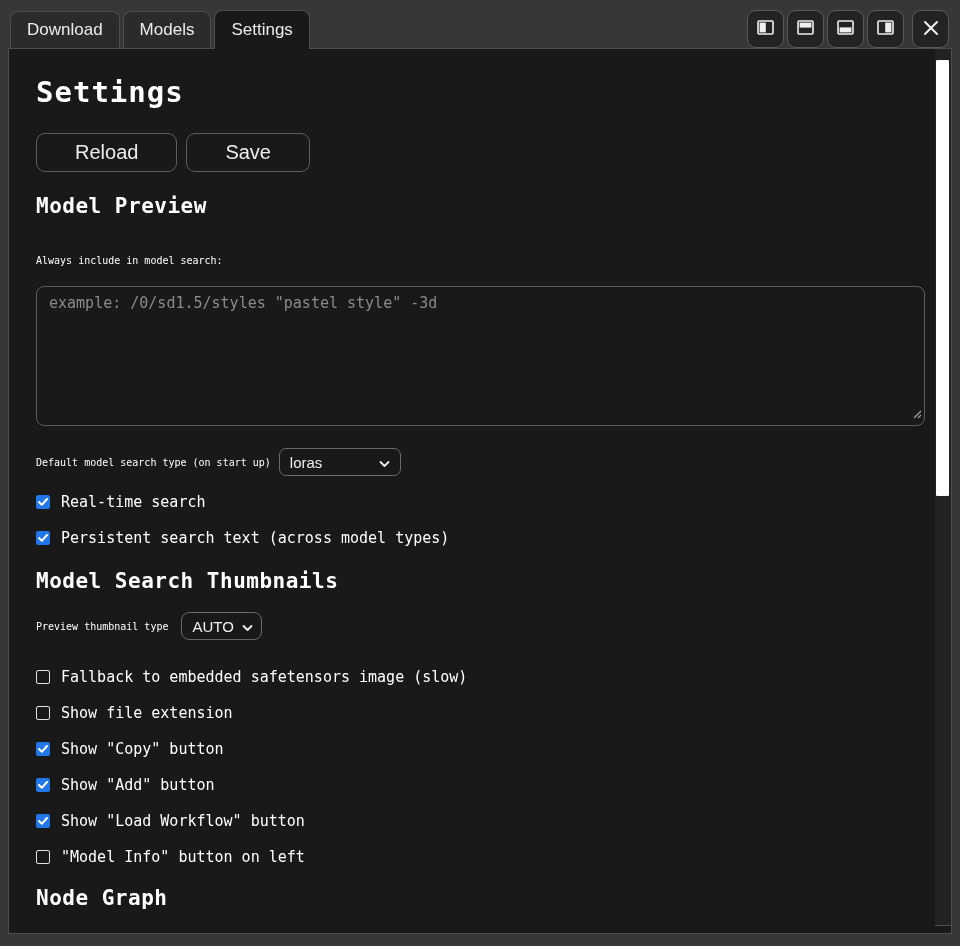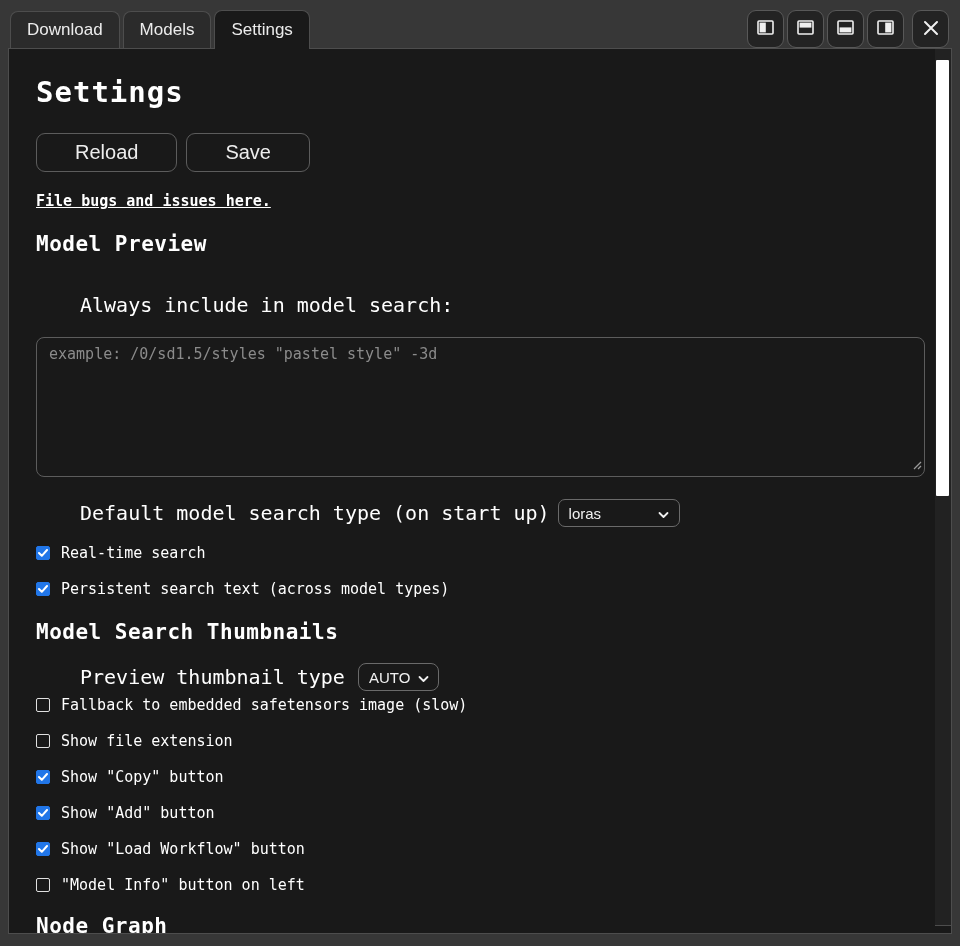--- a/index.html
+++ b/index.html
@@ -49,21 +49,21 @@
   h1{margin:26px 0 0 0;font-size:29px;line-height:34px;font-weight:bold;color:#fff;letter-spacing:1px;}
   h2{margin:0;font-size:21px;line-height:24px;font-weight:bold;color:#fff;letter-spacing:0.5px;}
   .btnrow{margin-top:24px;display:flex;gap:9px;}
   .btn{
     min-width:118px;height:39px;padding:0 38px;
     background:transparent;border:1px solid var(--ctl-border);border-radius:9px;
     color:#ededed;font-family:"Liberation Sans",sans-serif;font-size:20px;cursor:pointer;
   }
   .link{display:inline-block;margin-top:20px;color:#fff;font-size:15px;font-weight:bold;text-decoration:underline;cursor:pointer;}
   .mt-ms{margin-top:22px;}
-  .label{font-size:20px;color:#fff;margin-left:44px;}
+  .label{font-size:10px;color:#fff;}
   .always-label{margin-top:37px;}
   .ta-wrap{position:relative;margin-top:20px;width:889px;height:140px;}
   textarea{
     width:100%;height:100%;resize:none;outline:none;
     background:transparent;border:1px solid var(--ctl-border);border-radius:8px;
     padding:7px 12px;color:#cfcfcf;
     font-family:"DejaVu Sans Mono",monospace;font-size:15px;
   }
   textarea::placeholder{color:#8b8b8b;}
   .grip{position:absolute;right:3px;bottom:3px;}
@@ -71,21 +71,21 @@
   .row-default{margin-top:22px;gap:8px;}
   .row-preview{margin-top:19px;}
   .selectbox{
     height:28px;display:flex;align-items:center;gap:8px;padding:0 10px;
     background:var(--panel-bg);border:1px solid #6a6a6a;border-radius:7px;
     font-family:"Liberation Sans",sans-serif;font-size:15px;color:#f0f0f0;cursor:pointer;
   }
   .selectbox.wide{width:122px;justify-content:space-between;}
   .selectbox.narrow{width:81px;justify-content:space-between;border-radius:8px;}
   .chkrow{display:flex;align-items:center;gap:11px;height:15px;margin-top:21px;}
-  .chkrow.first{margin-top:6px;}
+  .chkrow.first{margin-top:29px;}
   .chkrow.after-select{margin-top:18px;}
   .chk{
     width:14px;height:14px;flex:0 0 14px;border:1.5px solid #e0e0e0;border-radius:2px;
     display:flex;align-items:center;justify-content:center;cursor:pointer;background:transparent;
   }
   .chk svg{display:none;}
   .chk.checked{background:var(--accent);border-color:var(--accent);}
   .chk.checked svg{display:block;}
   .chklabel{font-size:15px;color:#fff;white-space:nowrap;}
   .h2-thumbs{margin-top:24px;}
@@ -150,21 +150,20 @@
 <div class="panel">
   <div class="content">
 
     <h1>Settings</h1>
 
     <div class="btnrow">
       <button class="btn">Reload</button>
       <button class="btn">Save</button>
     </div>
 
-    <a class="link">File bugs and issues here.</a>
 
     <h2 class="mt-ms">Model Preview</h2>
 
     <div class="label always-label">Always include in model search:</div>
 
     <div class="ta-wrap">
       <textarea placeholder="example: /0/sd1.5/styles &quot;pastel style&quot; -3d" style=""></textarea>
       <span class="grip">
         <svg width="10" height="10" viewBox="0 0 10 10">
             <path d="M9 2 L2 9 M9 6 L6 9" stroke="#9a9a9a" stroke-width="1.3" fill="none"></path>

